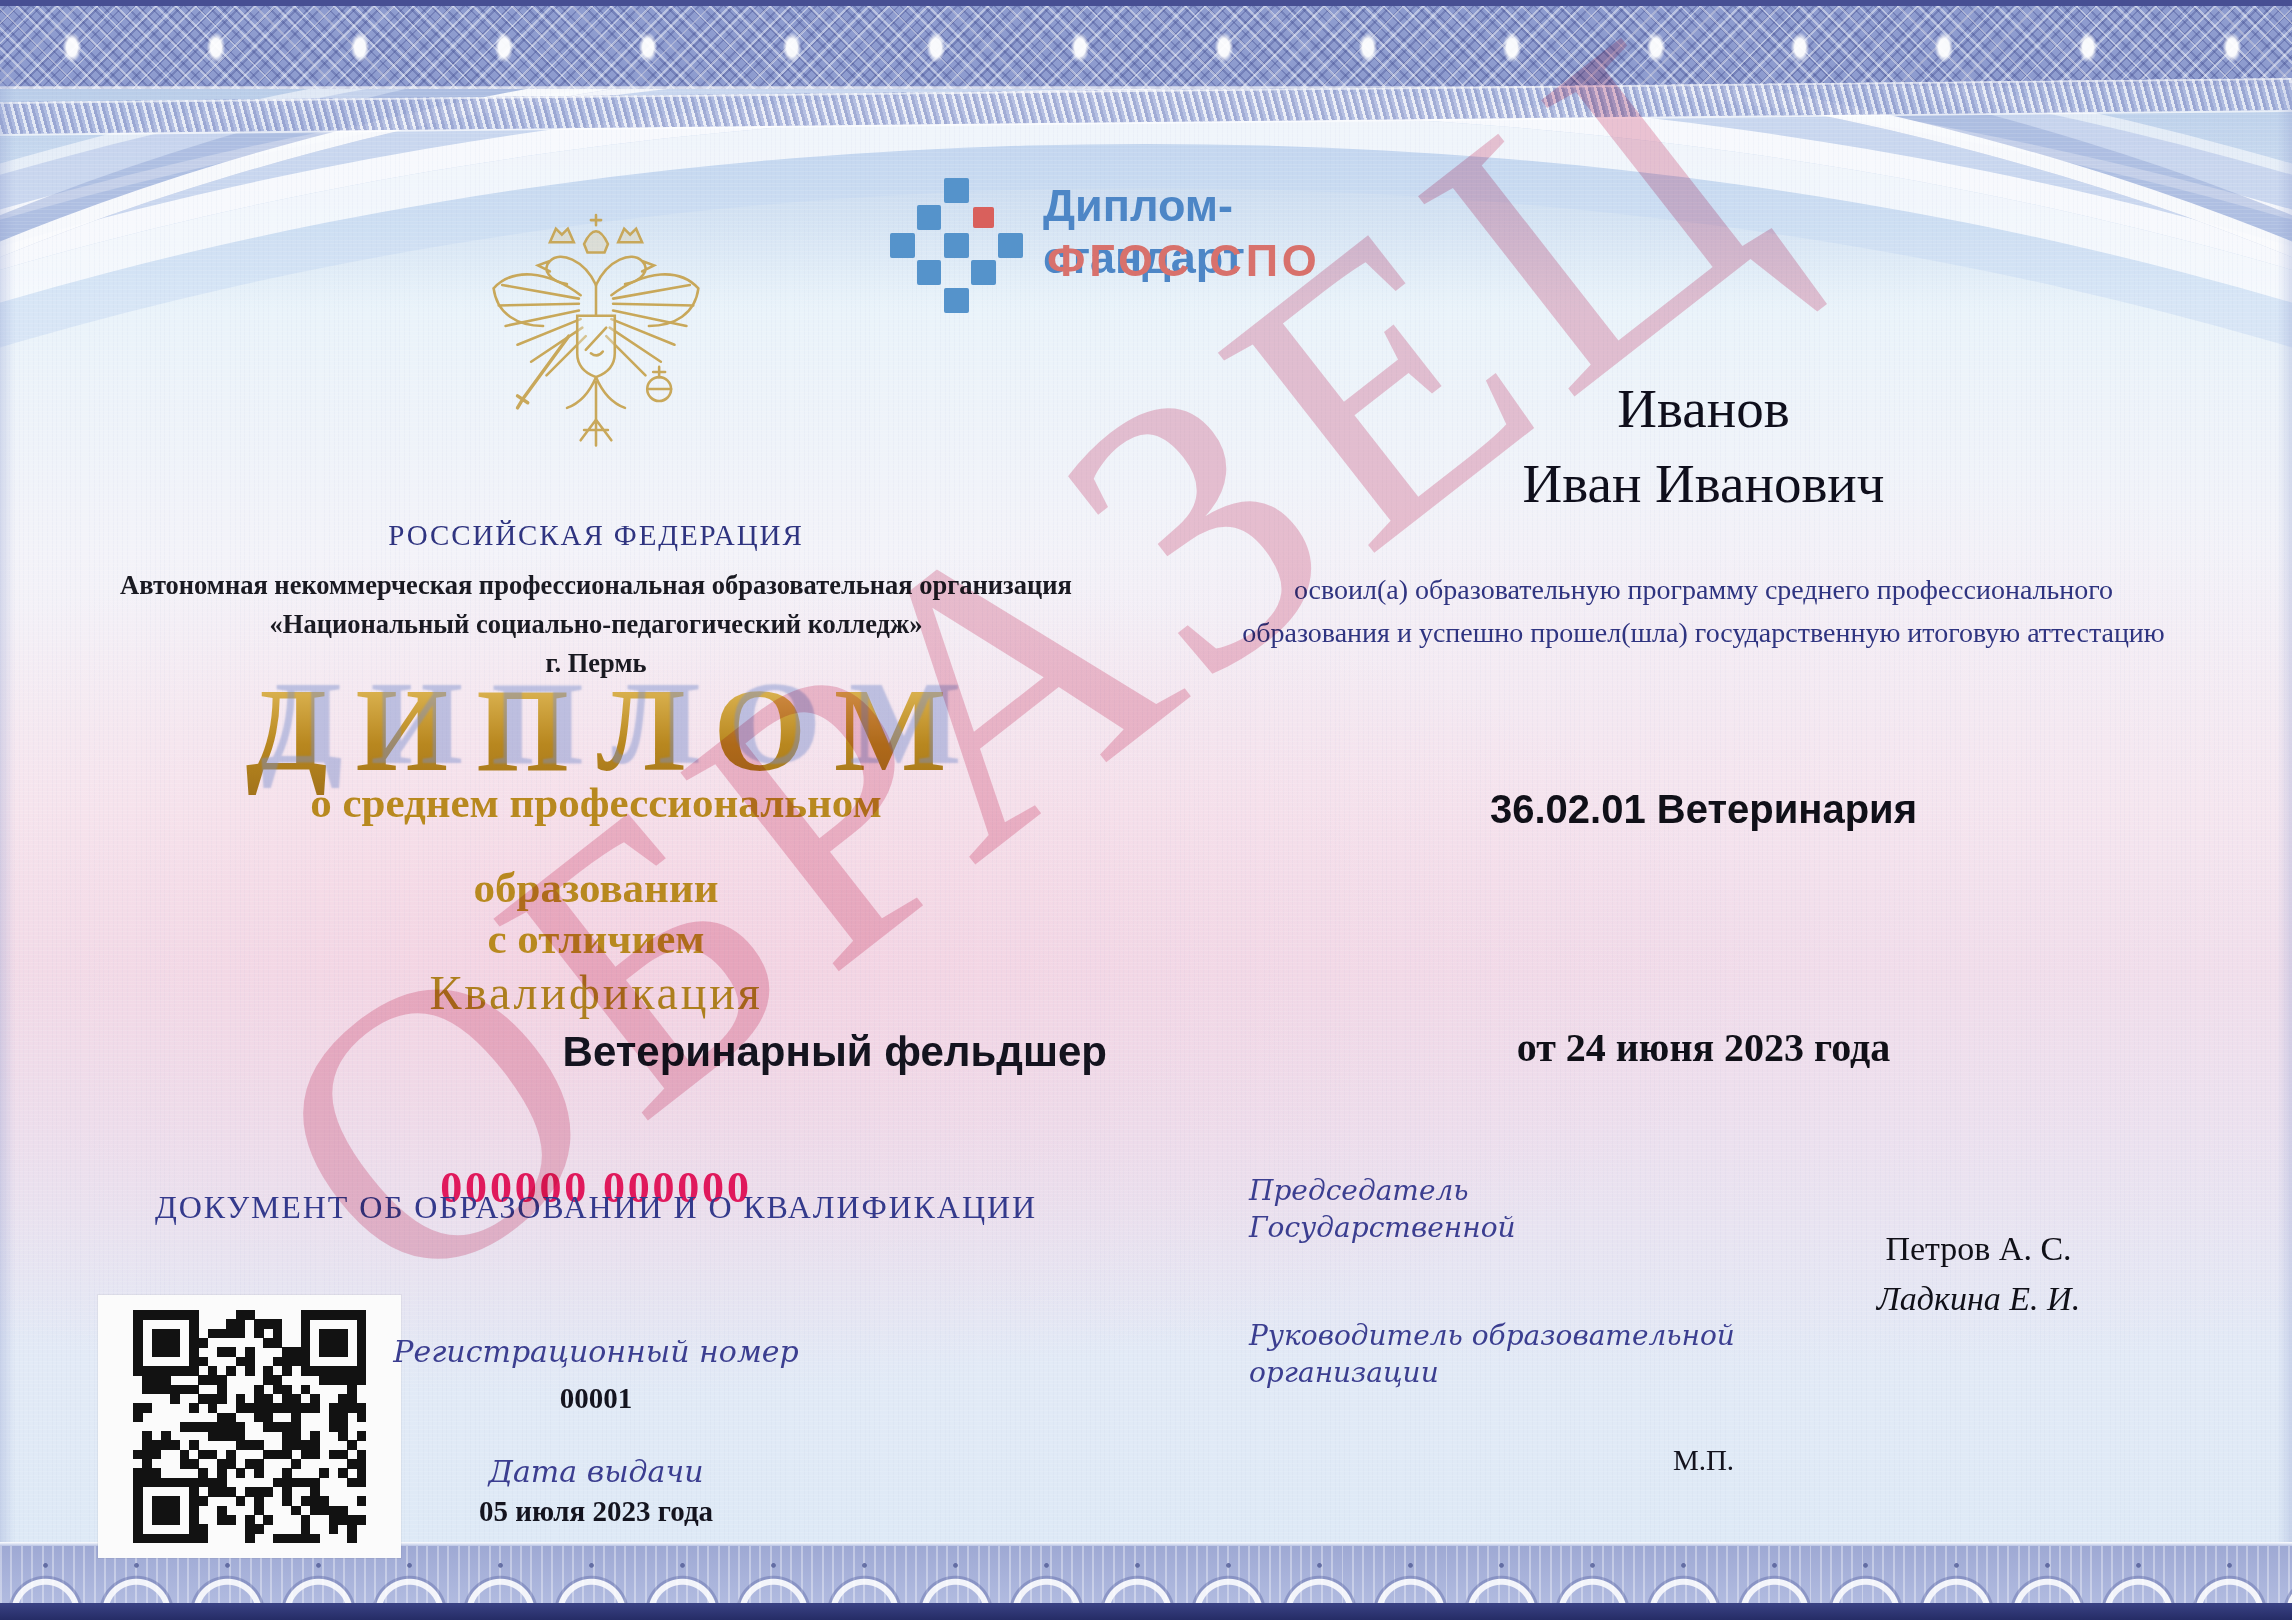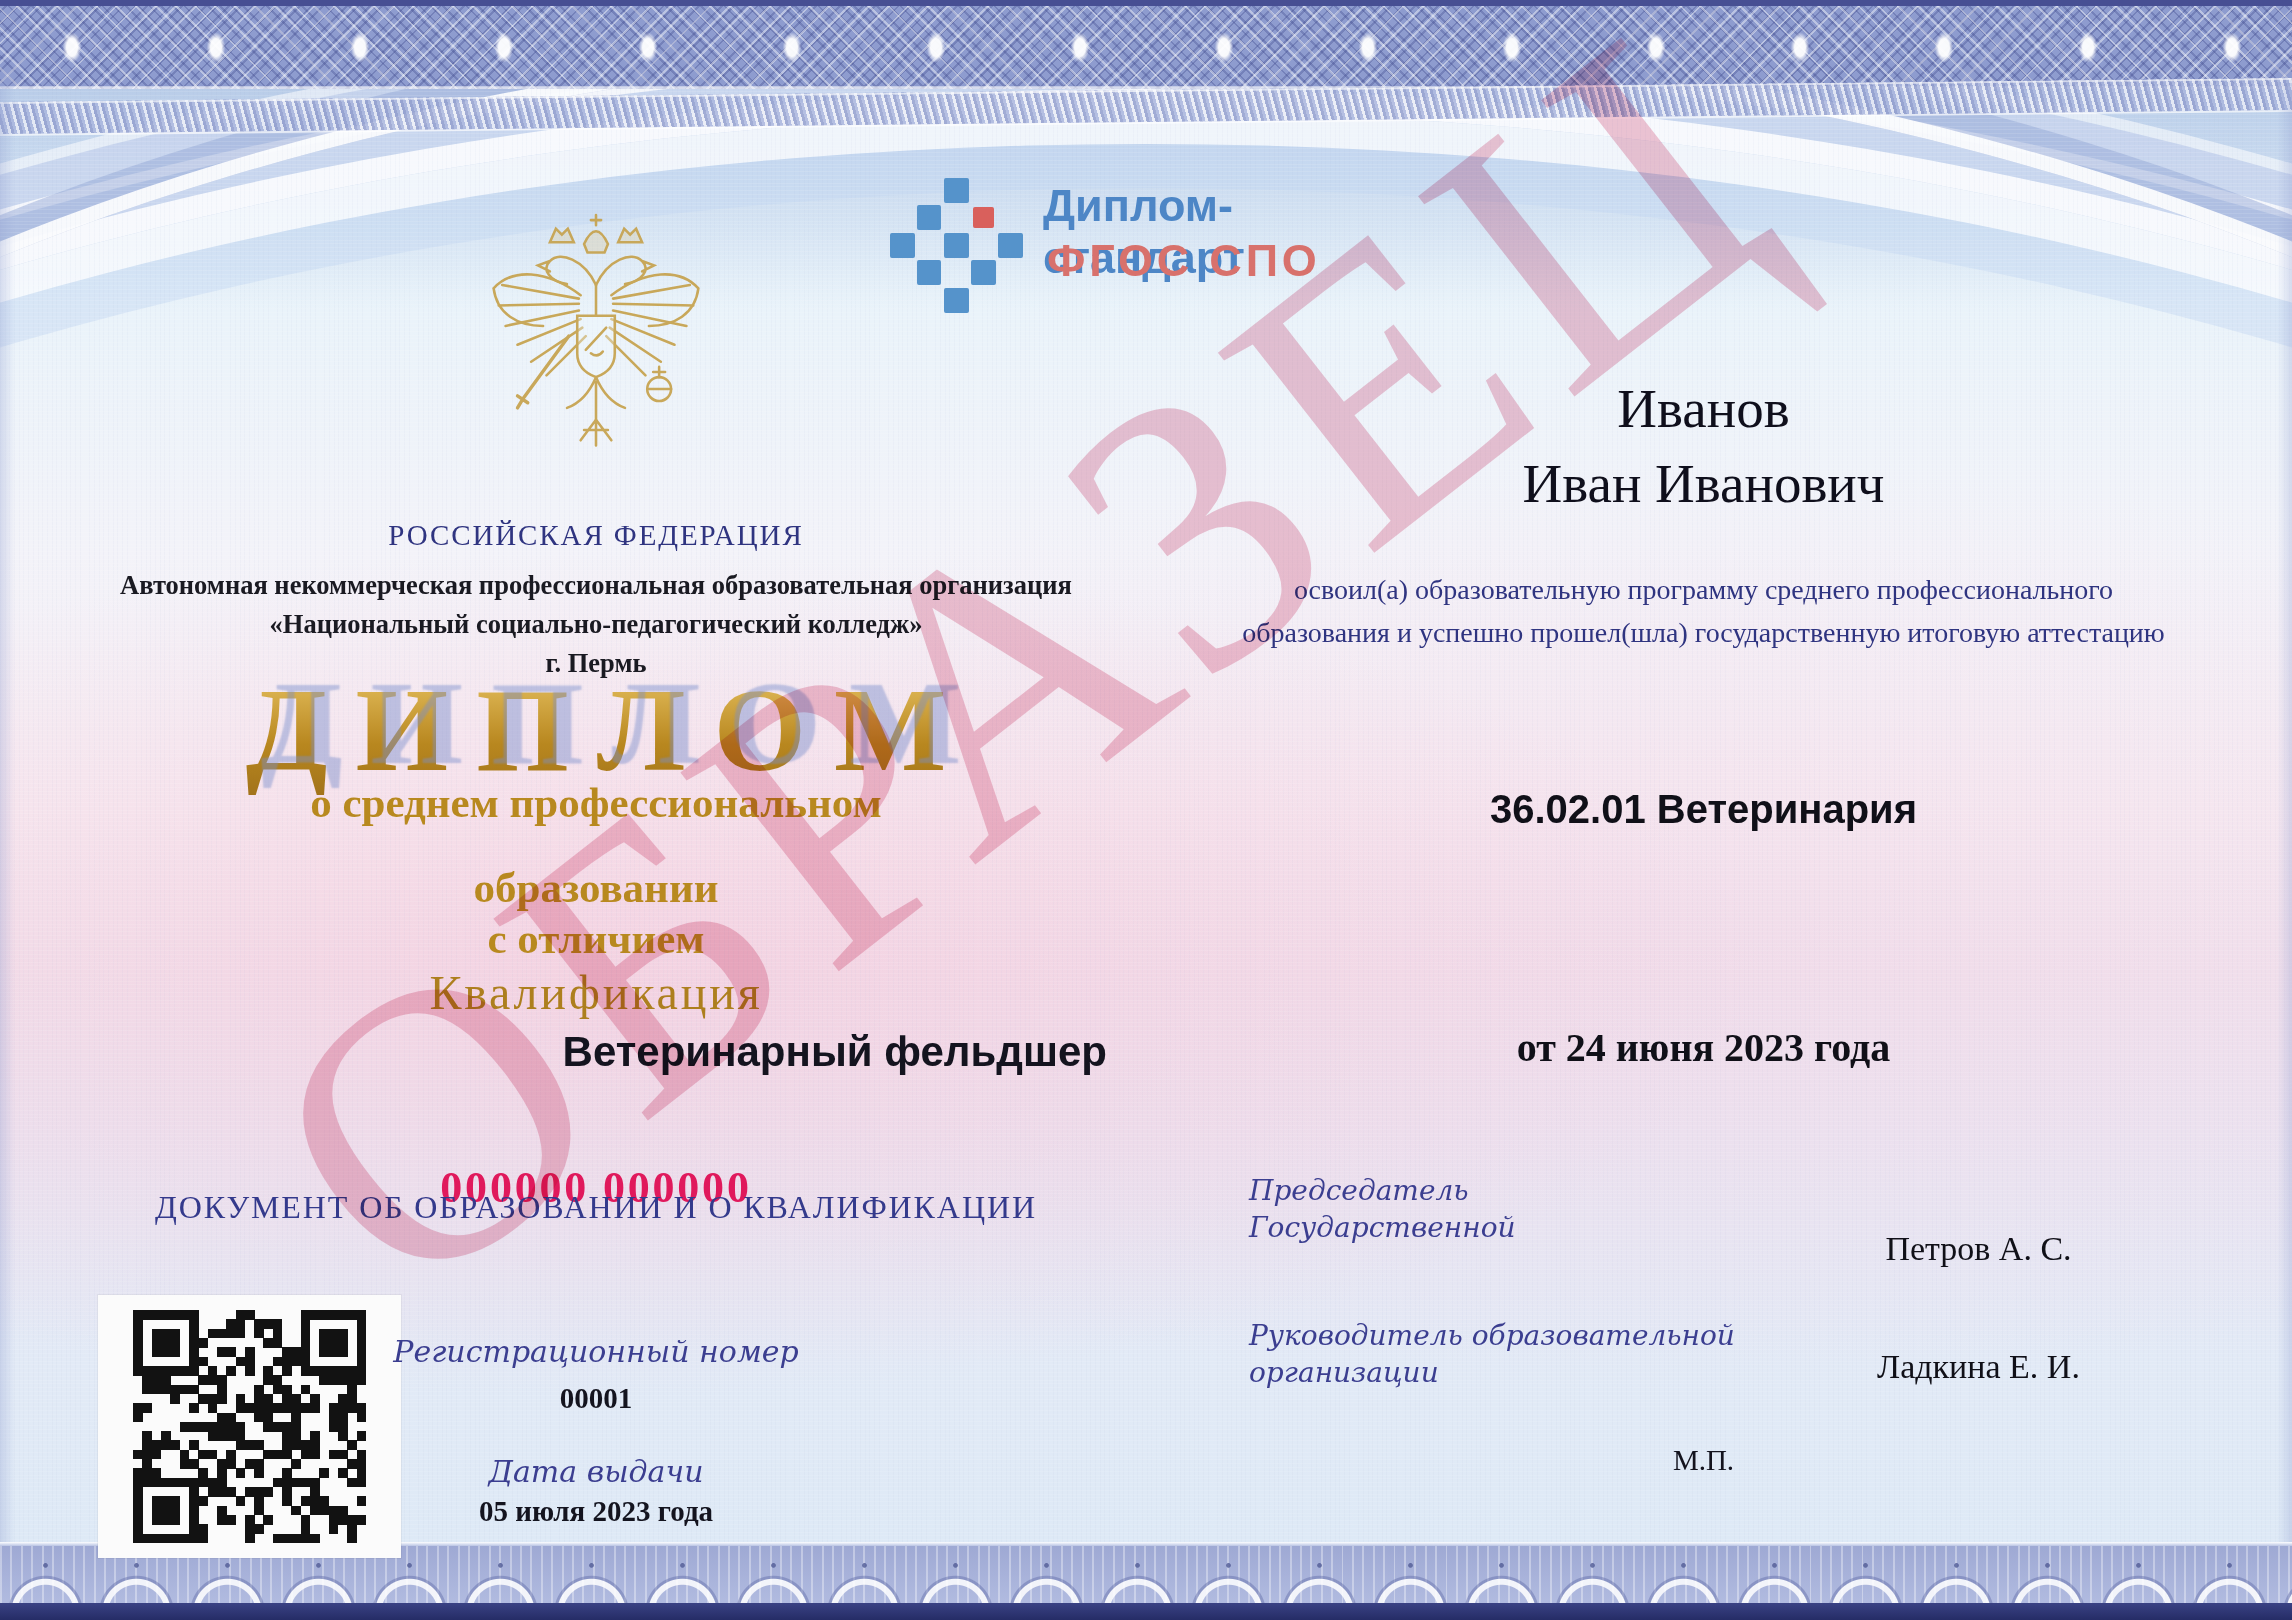--- a/index.html
+++ b/index.html
@@ -93,21 +93,21 @@
   .fio{font-size:55px;color:#0f0f1c;}
   .fio1{top:377px;} .fio2{top:452px;}
   .body-par{top:568px;left:19px;right:19px;font-size:28px;line-height:43px;color:#2f3480;}
   .spec-label{top:742px;font-size:33px;color:#14141f;}
   .spec-value{top:787px;font-family:"Liberation Sans",sans-serif;font-weight:bold;font-size:40px;color:#101018;}
   .commission{top:924px;font-size:28px;color:#2f3480;}
   .comm-date{top:1024px;font-size:40px;font-weight:bold;color:#101018;}
   .sig-label{position:absolute;left:47px;text-align:left;font-size:28px;line-height:37px;}
   .sig-chair{top:1172px;} .sig-head{top:1317px;}
   .sig-name{position:absolute;left:587px;width:379px;text-align:center;font-size:34px;color:#101018;}
-  .name-chair{top:1230px;} .name-head{top:1348px;}
+  .name-chair{top:1230px;} .name-head{top:1280px;font-style:italic;}
   .stamp{top:1444px;font-size:29px;color:#14141f;}
   
   .logo{position:absolute;left:890px;top:178px;width:530px;height:137px;z-index:3;}
   .logo-grid{position:absolute;left:0;top:0;width:132px;height:132px;}
   .logo-grid i{position:absolute;width:24.6px;height:24.6px;background:#5593cb;border-radius:1.9px;}
   .logo-grid i.r{width:21px;height:21px;background:#d9605c;}
   .logo-text1{position:absolute;left:153px;top:1.9px;font-family:"Liberation Sans",sans-serif;
     font-weight:bold;font-size:45px;color:#4d86c6;}
   .logo-text2{position:absolute;left:157px;top:57px;font-family:"Liberation Sans",sans-serif;
     font-weight:bold;font-size:45px;color:#d8716c;letter-spacing:3.8px;}

